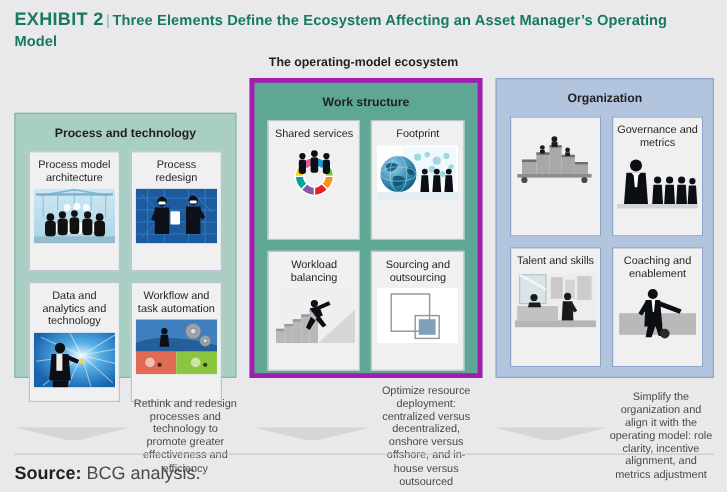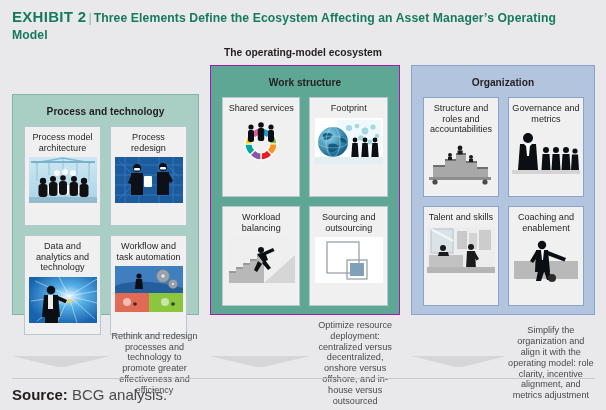--- a/index.html
+++ b/index.html
@@ -24,21 +24,21 @@
 
   .subtitle{
     position:absolute;left:0;top:47px;width:606px;text-align:center;
     font-size:10.3px;font-weight:700;color:#231f20;
   }
 
   
   .cols{position:absolute;left:12px;top:65px;width:583px;height:250px;display:flex;gap:11px;}
   .col{display:flex;flex-direction:column;align-items:center;position:relative;}
   .col.c0{width:187px;background:#a9cec4;border:1px solid #7fb6a8;margin-top:29px;}
-  .col.c1{width:190px;background:#5fa795;border:1px solid #a21caf;}
+  .col.c1{width:190px;background:#5fa795;border:4px solid #a21caf;}
   .col.c2{width:184px;background:#b3c4de;border:1px solid #8ca3c9;}
 
   .col-head{
     font-size:10.2px;font-weight:700;color:#231f20;
     margin-top:11px;margin-bottom:9px;text-align:center;
   }
 
   .grid{
     display:grid;grid-template-columns:1fr 1fr;gap:9px;
     width:calc(100% - 22px);
@@ -344,21 +344,20 @@
         </div>
 
       </div>
     </div>
 
     <div class="col c2">
       <div class="col-head">Organization</div>
       <div class="grid">
 
         <div class="card tall">
-          <div class="card-label">Structure and roles and accountabilities</div>
           <div class="art">
             <svg viewBox="0 0 68 46" width="68" height="46">
               <rect width="68" height="46" fill="#f0f0f1"></rect>
               <g fill="#a8a8a8">
                 <rect x="6" y="26" width="12" height="12"></rect>
                 <rect x="18" y="20" width="11" height="18"></rect>
                 <rect x="29" y="14" width="10" height="24"></rect>
                 <rect x="39" y="22" width="11" height="16"></rect>
                 <rect x="50" y="28" width="11" height="10"></rect>
               </g>

